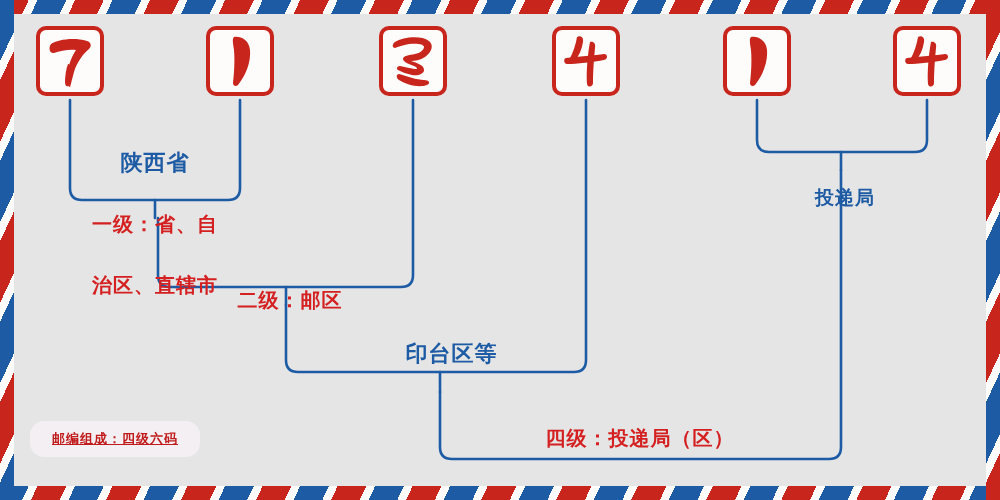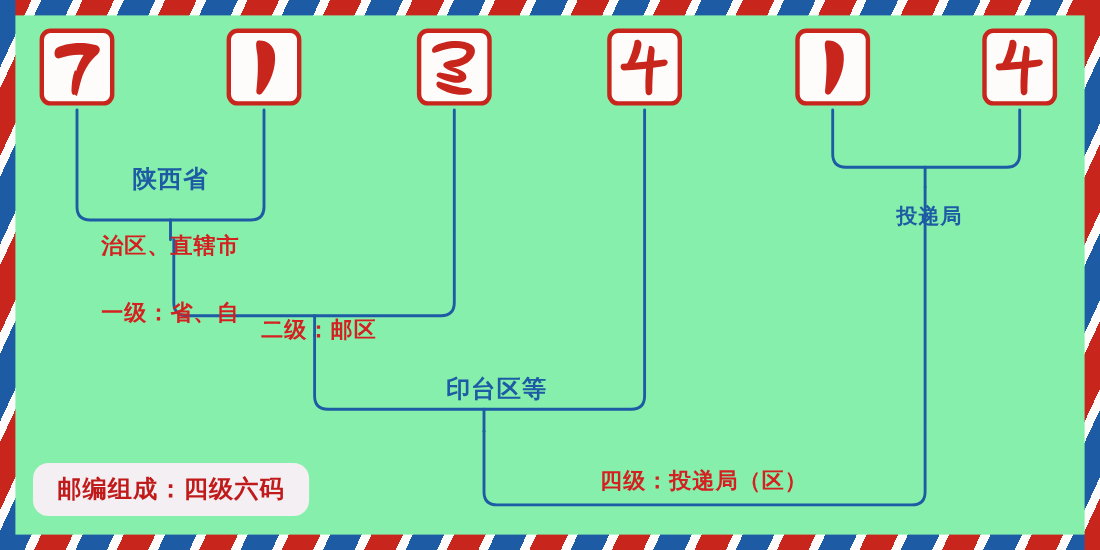--- a/index.html
+++ b/index.html
@@ -3,21 +3,21 @@
 <meta charset="utf-8">
 <style>
   html,body{margin:0;padding:0;}
   body{
     width:1000px;height:500px;overflow:hidden;
     font-family:"Liberation Sans","DejaVu Sans",sans-serif;
     background:#ffffff;
   }
   #stage{
     position:relative;width:1000px;height:500px;
-    background:#86efac;
+    background:#e5e5e5;
     overflow:hidden;
   }
 
   
   .edge{position:absolute;z-index:5;}
   .edge-top,.edge-bottom{left:0;width:1000px;height:14px;}
   .edge-top{top:0;}
   .edge-bottom{bottom:0;}
   .edge-left,.edge-right{top:0;height:500px;width:14px;}
   .edge-left{left:0;}
@@ -105,24 +105,24 @@
 
   .lTD{left:755px;top:105px;width:180px;}
   .lTD .title{font-size:19px;line-height:26px;margin-top:44px;}
 
   
   .badge{
     position:absolute;left:30px;top:421px;
     padding:9px 22px;
     background:#f3eff2;
     border-radius:14px;
-    color:#c01a1a;font-weight:bold;font-size:22px;
+    color:#c01a1a;font-weight:bold;font-size:13px;
     font-family:"Liberation Serif","DejaVu Serif",serif;
     letter-spacing:1px;
-    z-index:6;white-space:pre;
+    z-index:6;white-space:pre;text-decoration:underline;
   }
 </style>
 </head>
 <body>
 
 <div id="stage">
 
   <div class="edge edge-top"></div>
   <div class="edge edge-bottom"></div>
   <div class="edge edge-left"></div>
@@ -196,22 +196,22 @@
       <svg width="46" height="54" viewBox="0 0 46 54" aria-hidden="true">
         <path fill="#c8251c" d="M14 3 C17 1, 21 3, 20 8 C19 15, 16 22, 11 28 C8 31, 4 30, 6 26 C10 19, 13 10, 14 3 Z"></path>
         <path fill="#c8251c" d="M3 24 C14 23, 33 21, 41 20 C45 20, 45 25, 41 26 C31 28, 13 30, 4 30 C1 30, 0 25, 3 24 Z"></path>
         <path fill="#c8251c" d="M27 8 C30 7, 33 9, 32 14 C31 24, 30 38, 30 49 C30 53, 25 54, 24 50 C23 38, 25 18, 27 8 Z"></path>
       </svg>
     </div>
   </div>
 
   <div class="lbl l1">
     <div class="title">陕西省</div>
+    <div class="sub">一级：省、自</div>
     <div class="sub">治区、直辖市</div>
-    <div class="sub">一级：省、自</div>
   </div>
 
   <div class="lbl lTD">
     <div class="title">投递局</div>
   </div>
 
   <div class="lbl l2">
     <div class="sub">二级：邮区</div>
   </div>
 

